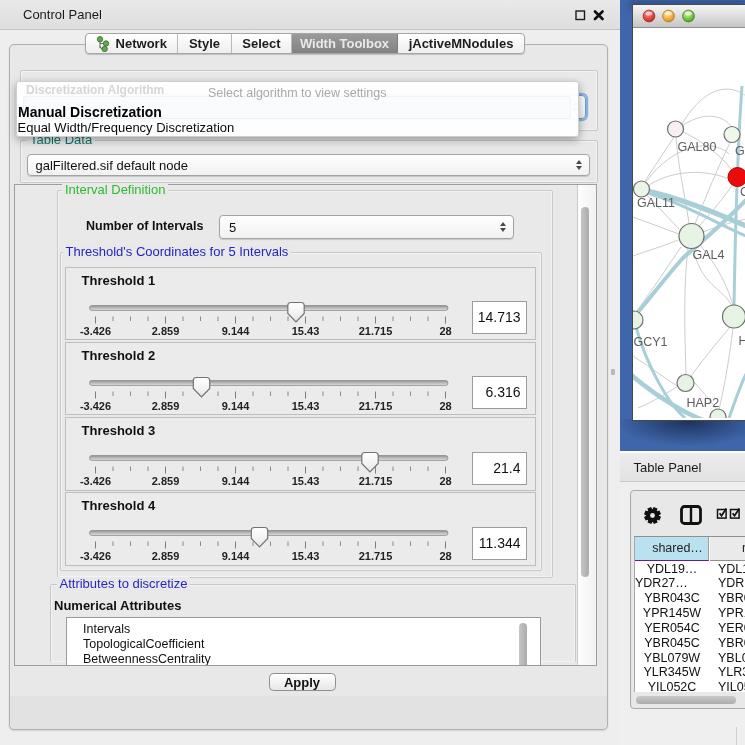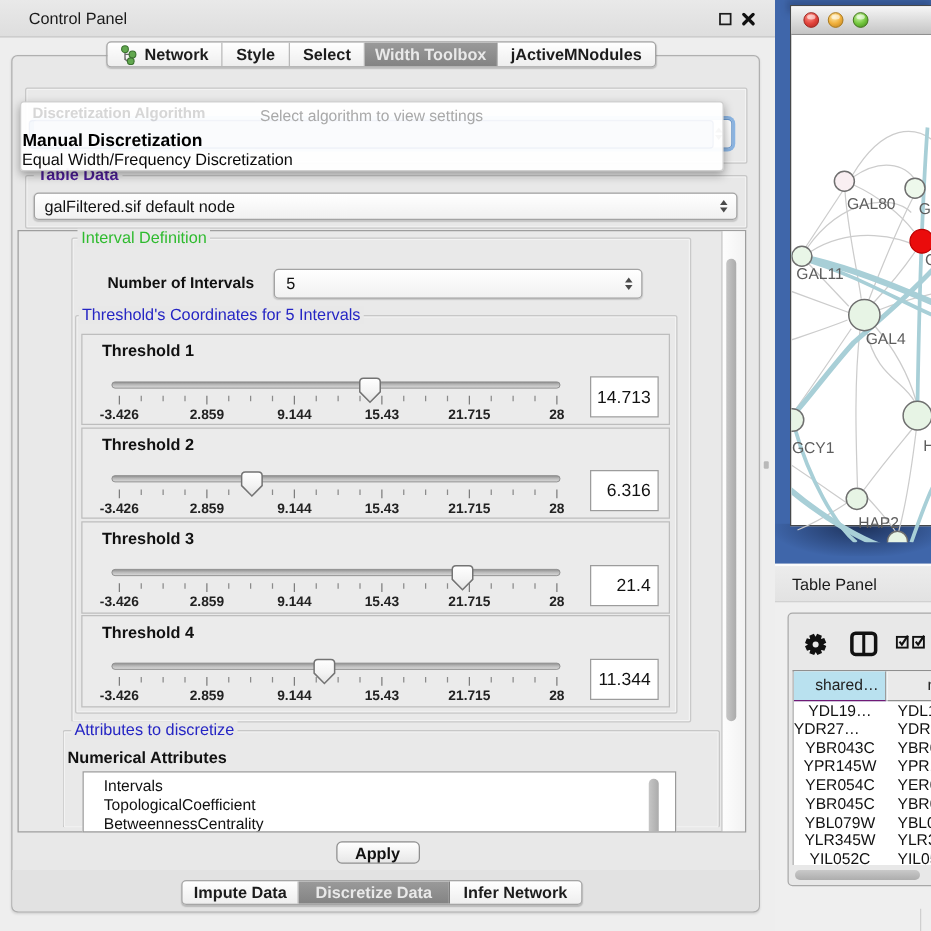--- a/index.html
+++ b/index.html
@@ -73,21 +73,21 @@
 <path d="M21 1.5L28.5 9M28.5 1.5L21 9" stroke="#111" stroke-width="2.6" stroke-linecap="round"></path>
 </svg>
     </div>
 <div class="outerbox"></div>
 <div class="abs" style="left:9.5px;top:696.3px;width:597.5px;height:32.5px;background:#e2e2e2;border-radius:0 0 5px 5px"></div>
 <div class="group" style="left:20px;top:70px;width:578px;height:61px;background:#e9e9e9"></div>
 <div class="combo" style="left:26px;top:95px;width:560px;height:24px;box-shadow:0 0 0 2.2px #8ab4e2;border-color:#6b9ad0">
       <span class="arrows"></span>
     </div>
 <div class="group" style="left:20px;top:140px;width:578px;height:43px">
-      <div class="gtitle" style="left:6px;color:#4c1d95;font-weight:bold">Table Data</div>
+      <div class="gtitle" style="left:6px;color:#0f766e;font-weight:normal">Table Data</div>
     </div>
 <div class="combo" style="left:26.5px;top:154px;width:563.5px;height:22px">
       <span class="tx">galFiltered.sif default node</span>
       <span class="arrows"></span>
     </div>
 <div class="scroll">
 <div class="sbgutter">
         <div class="sbthumb" style="left:3.5px;top:22px;width:8px;height:370px"></div>
       </div>
 </div>
@@ -182,25 +182,20 @@
           <path d="M4 4.5V13M4 8.5h5.5M4 11q0 2.5 3 3" stroke="#6b6b6b" stroke-width="1.1" fill="none"></path>
           <circle cx="4" cy="4.3" r="2.7" fill="#62a84f" stroke="#3c7330" stroke-width="0.9"></circle>
           <circle cx="10" cy="8.5" r="2.7" fill="#62a84f" stroke="#3c7330" stroke-width="0.9"></circle>
           <circle cx="8.6" cy="14" r="2.7" fill="#62a84f" stroke="#3c7330" stroke-width="0.9"></circle>
         </svg>Network</div>
 <div class="s" style="width:54px">Style</div>
 <div class="s" style="width:60px">Select</div>
 <div class="s sel" style="width:106px;font-weight:bold">Width Toolbox</div>
 <div class="s" style="width:126px">jActiveMNodules</div>
 </div>
-<div class="seg" style="left:145px;top:703.5px;width:321px;height:20px">
-<div class="s" style="width:94px">Impute Data</div>
-<div class="s sel" style="width:121px">Discretize Data</div>
-<div class="s" style="width:106px">Infer Network</div>
-</div>
 <div class="popup">
 <div class="abs" style="left:9.5px;top:1px;font-size:12px;font-weight:bold;color:#d6d6d6;white-space:nowrap">Discretization Algorithm</div>
 <div class="abs" style="left:6px;top:14px;width:548px;height:23px;background:rgba(205,218,235,.10);border:1px solid rgba(170,185,210,.12);border-radius:3px"></div>
 <div class="abs" style="left:0;top:4px;width:100%;text-align:center;font-size:12.5px;color:#a9a9a9">Select algorithm to view settings</div>
 <div class="abs" style="left:1.5px;top:22px;font-size:14px;font-weight:bold;color:#000;white-space:nowrap">Manual Discretization</div>
 <div class="abs" style="left:1px;top:38px;font-size:13px;color:#0a0a0a;white-space:nowrap">Equal Width/Frequency Discretization</div>
 </div>
 <div class="abs" style="left:611px;top:369px;width:4px;height:6px;background:#b9b9b9;border-radius:1px"></div>
 <div class="abs" style="left:619.5px;top:0;width:125.5px;height:451px;background:#3f66aa"></div>
 <div class="abs" style="left:620px;top:419px;width:125px;height:26px;background:radial-gradient(ellipse at 55% 10%,rgba(8,16,40,.6),rgba(8,16,40,0) 75%)"></div>
@@ -209,21 +204,21 @@
 <div class="abs" style="left:0;top:0;width:100%;height:22.5px;background:linear-gradient(#f6f6f6,#c5c5c5);border-bottom:1px solid #8f8f8f">
 <svg width="70" height="14" style="position:absolute;left:9px;top:4px">
 <circle cx="7" cy="7" r="5.9" fill="url(#rl)" stroke="#9c2a25" stroke-width="0.8"></circle>
 <circle cx="26.5" cy="7" r="5.9" fill="url(#yl)" stroke="#a97a20" stroke-width="0.8"></circle>
 <circle cx="46.5" cy="7" r="5.9" fill="url(#gl)" stroke="#45761f" stroke-width="0.8"></circle>
 <ellipse cx="7" cy="4.6" rx="3.4" ry="2" fill="rgba(255,255,255,.55)"></ellipse>
 <ellipse cx="26.5" cy="4.6" rx="3.4" ry="2" fill="rgba(255,255,255,.55)"></ellipse>
 <ellipse cx="46.5" cy="4.6" rx="3.4" ry="2" fill="rgba(255,255,255,.55)"></ellipse>
 </svg>
       </div>
-<div class="abs" style="left:0;top:37px;width:113px;height:392px;overflow:hidden">
+<div class="abs" style="left:0;top:21px;width:113px;height:392px;overflow:hidden">
 <svg width="113" height="392" viewBox="0 0 113 392">
 <g fill="none" stroke="#cccccc" stroke-width="1">
 <path d="M49 98C75 55 100 60 113 70"></path>
 <path d="M49 100C75 82 95 92 100 104"></path>
 <path d="M50 106C70 115 88 130 98 143"></path>
 <path d="M41 111L10 158"></path>
 <path d="M43 111C45 140 52 170 56 197"></path>
 <path d="M13 156C40 118 80 112 96 128"></path>
 <path d="M16 159C50 138 88 148 100 155"></path>
 <path d="M12 167L46 203"></path>

